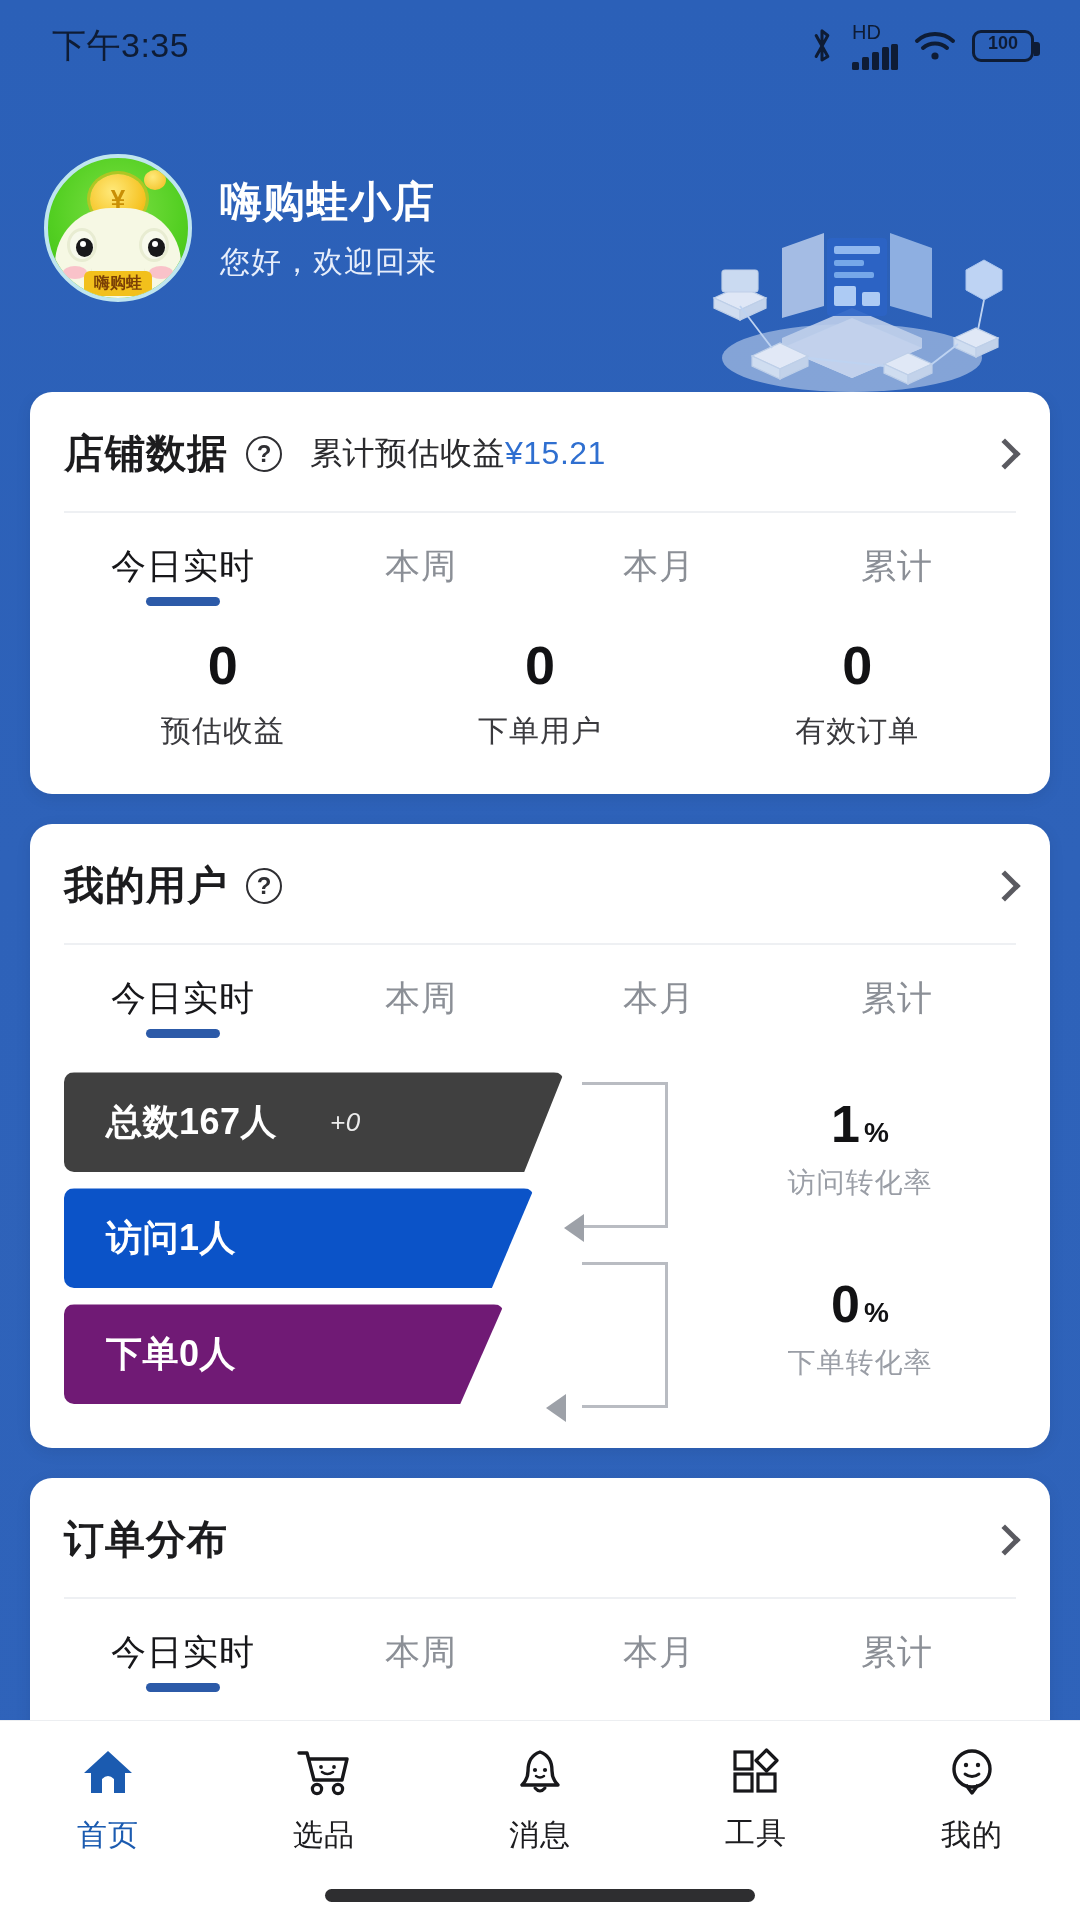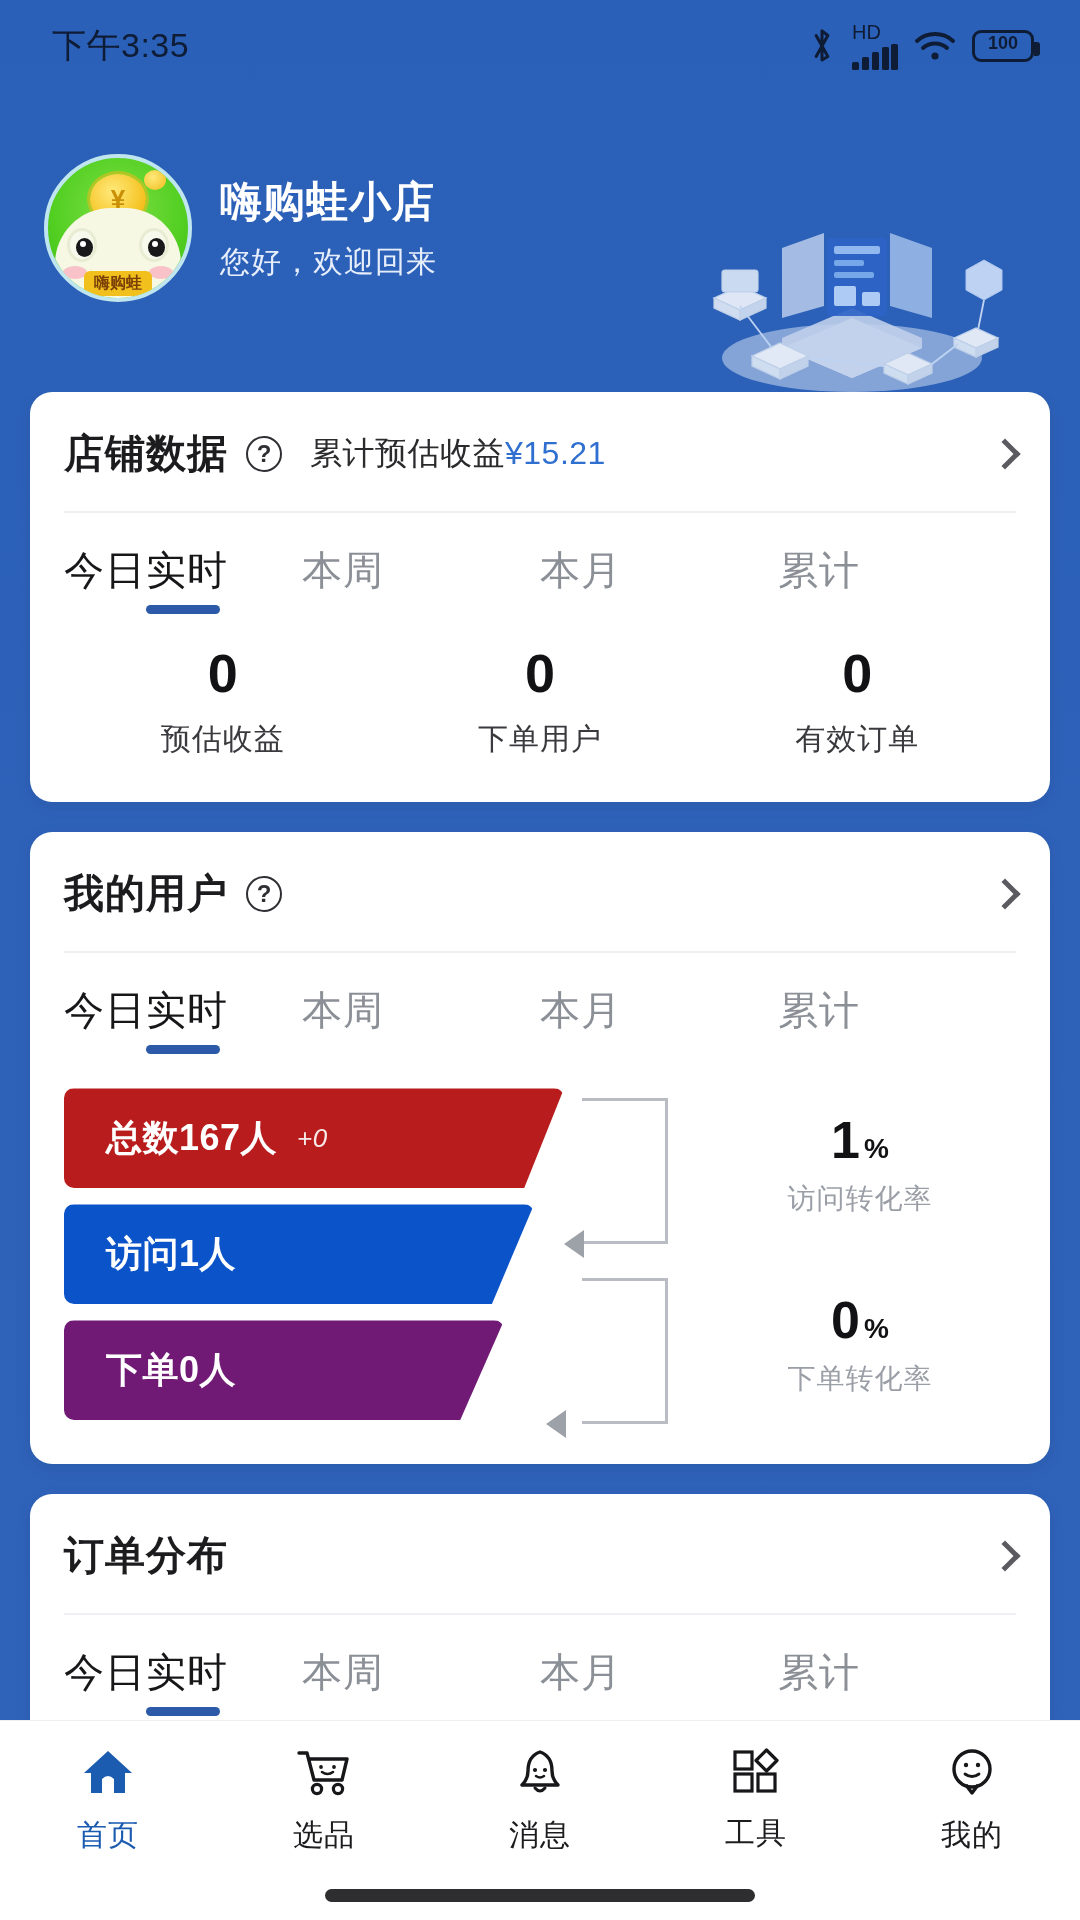--- a/index.html
+++ b/index.html
@@ -112,21 +112,21 @@
   .head-extra { font-size:32px; color:#2b2b2e; margin-left:10px; letter-spacing:.5px;}
   .head-extra .amt { color:#2f6fd0; }
   .chev {
     margin-left:auto; width:22px; height:22px;
     border-top:5px solid #5a5a60; border-right:5px solid #5a5a60;
     transform:rotate(45deg); flex:0 0 22px;
   }
   
   .tabs { display:flex; padding:30px 0 0; }
   .tab {
-    flex:1 1 0; text-align:left; font-size:40px; color:#8b8f96;
+    flex:1 1 0; text-align:center; font-size:35px; color:#8b8f96;
     padding-bottom:16px; position:relative; letter-spacing:1px;
   }
   .tab.active { color:#17171a; font-weight:400; }
   .tab.active:after {
     content:""; position:absolute; left:50%; bottom:0; transform:translateX(-50%);
     width:74px; height:9px; border-radius:5px; background:#2c5aa8;
   }
   
   .stats { display:flex; padding:30px 0 42px; }
   .stat { flex:1 1 0; text-align:center; }
@@ -134,21 +134,21 @@
   .stat .l { font-size:30px; color:#3a3a3e; margin-top:16px; letter-spacing:1px;}
   
   .funnel { display:flex; padding:34px 0 44px; gap:0; }
   .funnel-left { width:500px; flex:0 0 500px; display:flex; flex-direction:column; gap:16px;}
   .bar {
     position:relative; height:100px; display:flex; align-items:center;
     padding-left:42px; color:#fff; font-size:36px; font-weight:700;
     border-radius:10px; letter-spacing:.5px;
   }
   .bar .delta { font-size:26px; font-weight:400; font-style:italic; margin-left:20px; opacity:.9;}
-  .bar.b1 { background:#b91c1c; width:500px; clip-path:polygon(0 0,100% 0,92% 100%,0 100%); }
+  .bar.b1 { background:#404040; width:500px; clip-path:polygon(0 0,100% 0,92% 100%,0 100%);gap:33px; }
   .bar.b2 { background:#0b53c8; width:470px; clip-path:polygon(0 0,100% 0,91% 100%,0 100%); }
   .bar.b3 { background:#701a75; width:440px; clip-path:polygon(0 0,100% 0,90% 100%,0 100%); }
   .funnel-right { flex:1 1 auto; position:relative; }
   .conv { position:absolute; right:4px; text-align:center; }
   .conv .p { font-size:52px; font-weight:700; color:#121214; line-height:1;}
   .conv .p small { font-size:28px; font-weight:600; margin-left:4px;}
   .conv .t { font-size:28px; color:#9a9ea6; margin-top:14px; letter-spacing:1px;}
   .conv.c1 { top:26px; right:6px; width:300px;}
   .conv.c2 { top:206px; right:6px; width:300px;}
   .bracket { position:absolute; border:3px solid #b9bcc2; border-left:none; }

